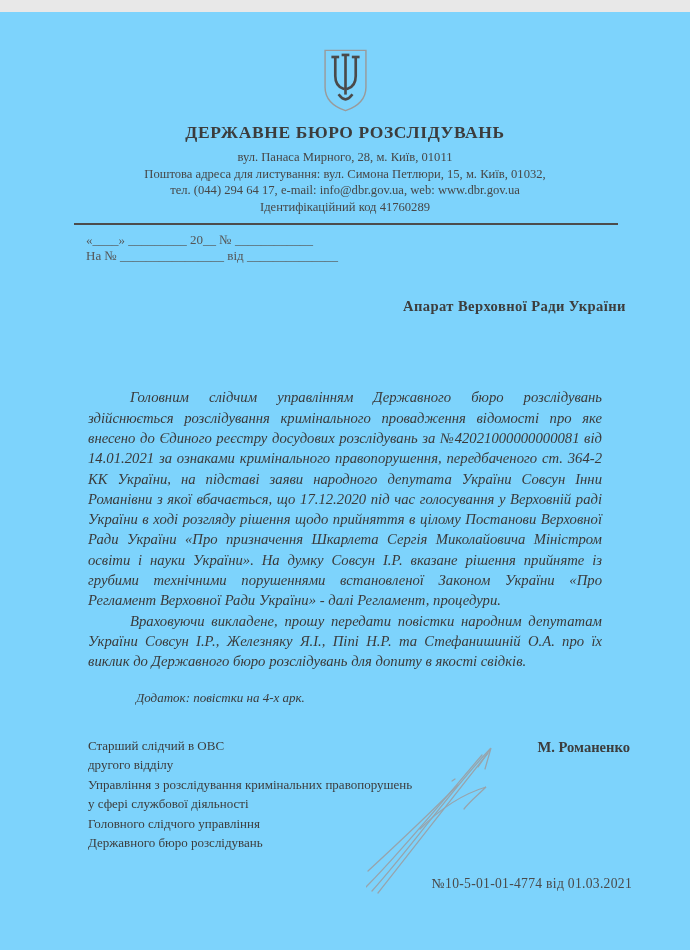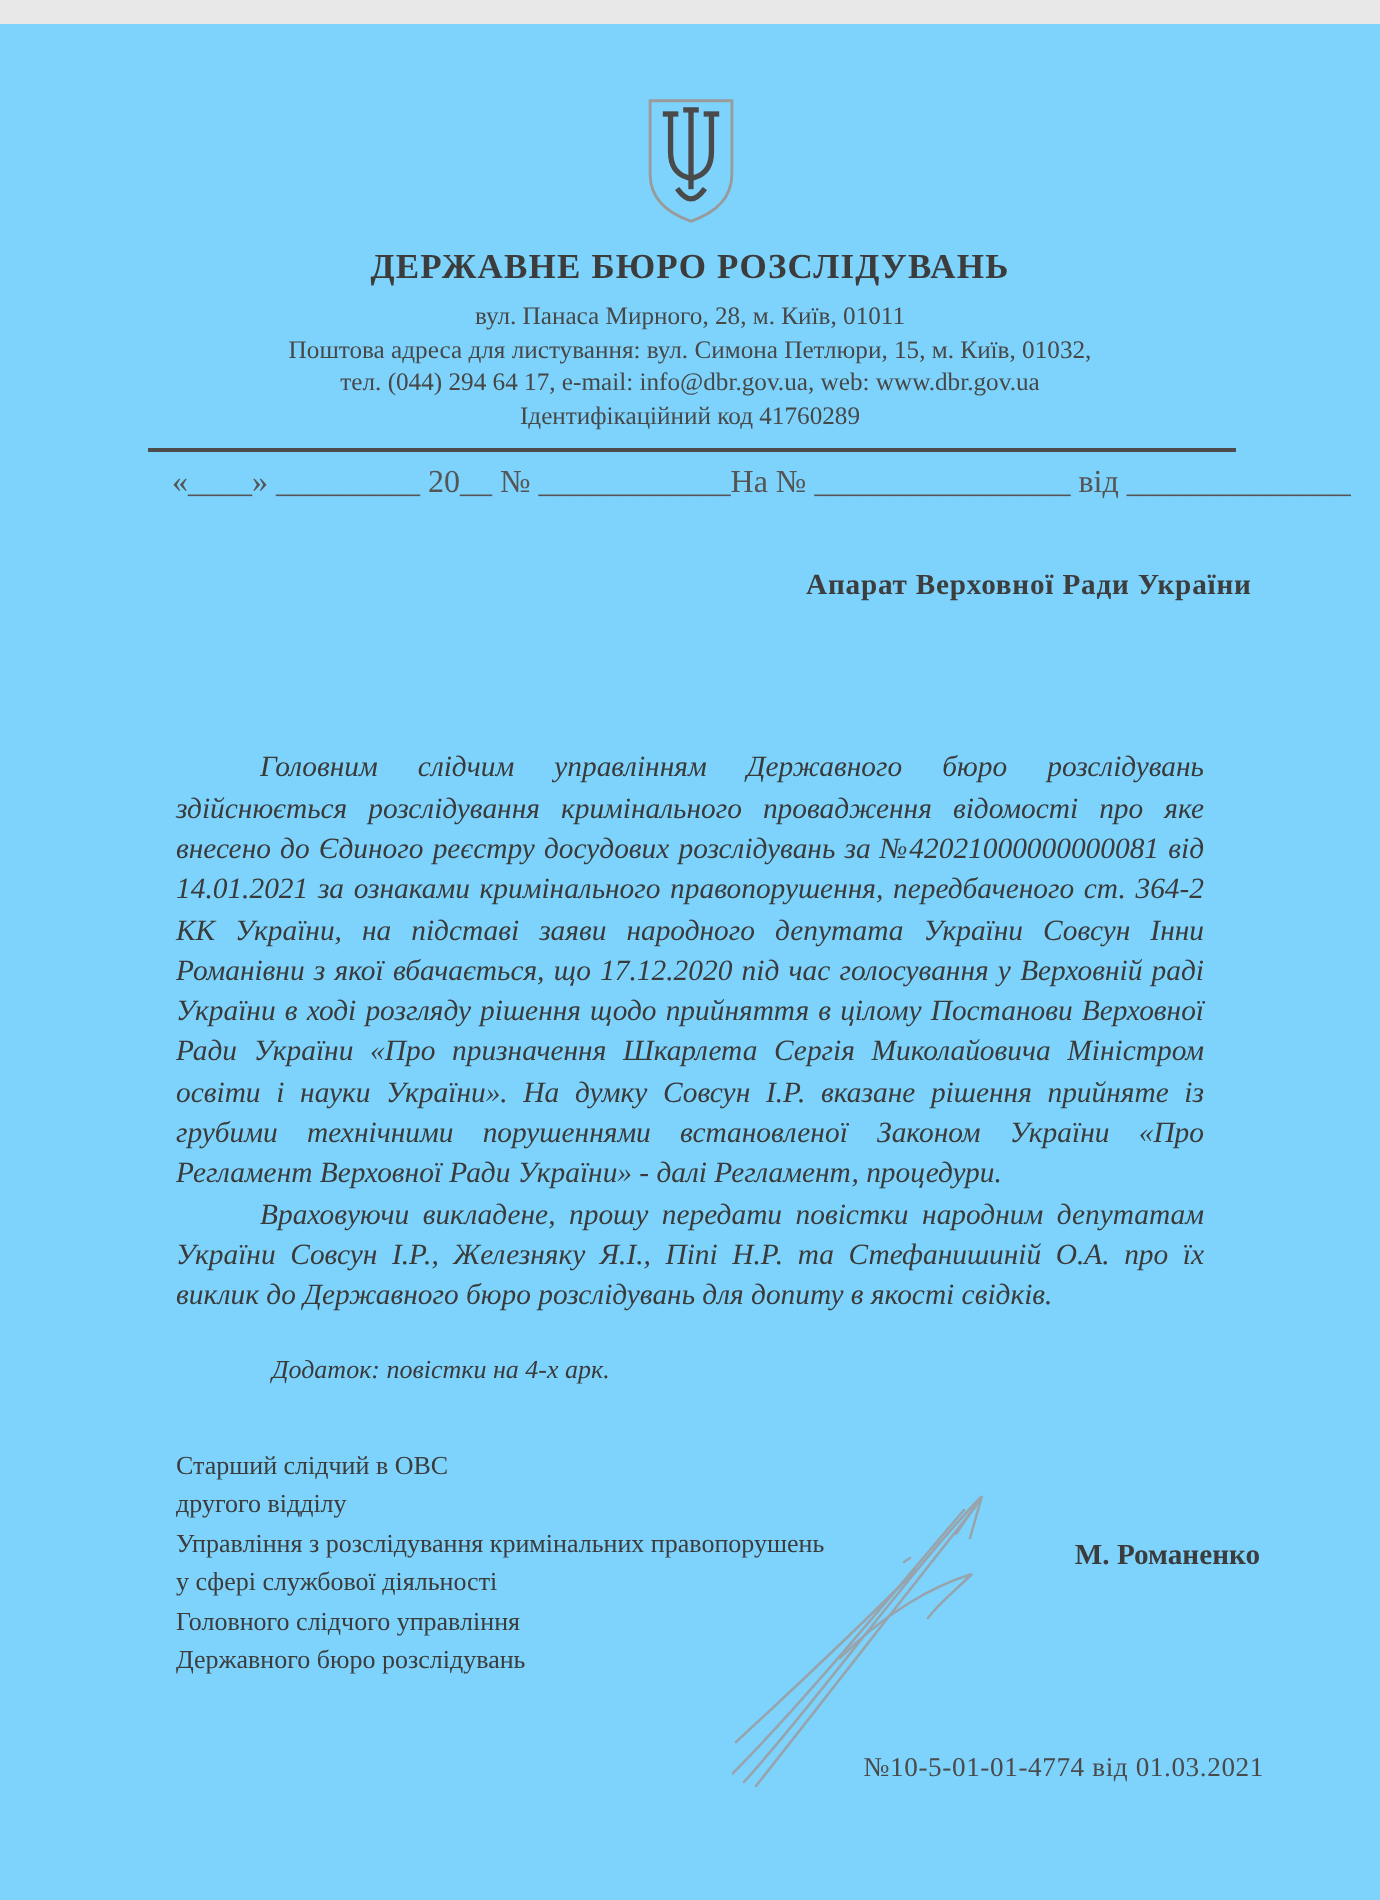--- a/index.html
+++ b/index.html
@@ -23,21 +23,21 @@
   .addr{font-size:12.6px;line-height:16.6px;color:#474747;margin-top:6px;}
   .addr div{white-space:nowrap;}
   .divider{
     margin:8px 0 0 74px;width:544px;height:0;
     border-top:2.5px solid #4c4c4c;
   }
   
   .ref-line{
     display:flex;justify-content:space-between;
     padding:7px 64px 0 86px;
-    font-size:16px;color:#555;white-space:nowrap;
+    font-size:13px;color:#555;white-space:nowrap;flex-direction:column;
   }
   
   .recipient{
     margin-top:34px;padding-left:403px;
     font-size:14.6px;font-weight:bold;color:#3d3d3d;
     letter-spacing:.4px;white-space:nowrap;
   }
   
   .body-block{margin:72px 88px 0 88px;font-style:italic;}
   .para{
@@ -48,21 +48,21 @@
   .attachment{
     margin-top:18px;font-size:13px;text-indent:48px;color:#3a3a3a;
   }
   
   .sig-block{
     margin:30px 0 0 88px;
     font-size:13px;font-weight:normal;line-height:19.5px;
     color:#3c3c3c;
   }
   .signer-name{
-    position:absolute;top:758px;right:60px;
+    position:absolute;top:727px;right:60px;
     font-size:14.6px;font-weight:bold;color:#3c3c3c;
   }
   .signature-scrawl{position:absolute;left:366px;top:731px;width:138px;height:152px;}
   
   .doc-number{
     position:absolute;top:864px;right:58px;
     font-size:13.6px;color:#4a4a4a;letter-spacing:.3px;
   }
 </style>
 </head>

